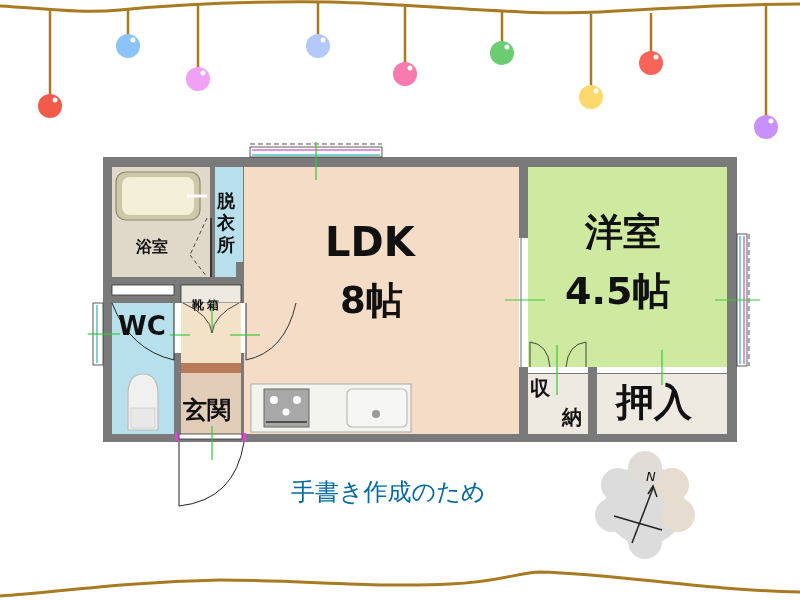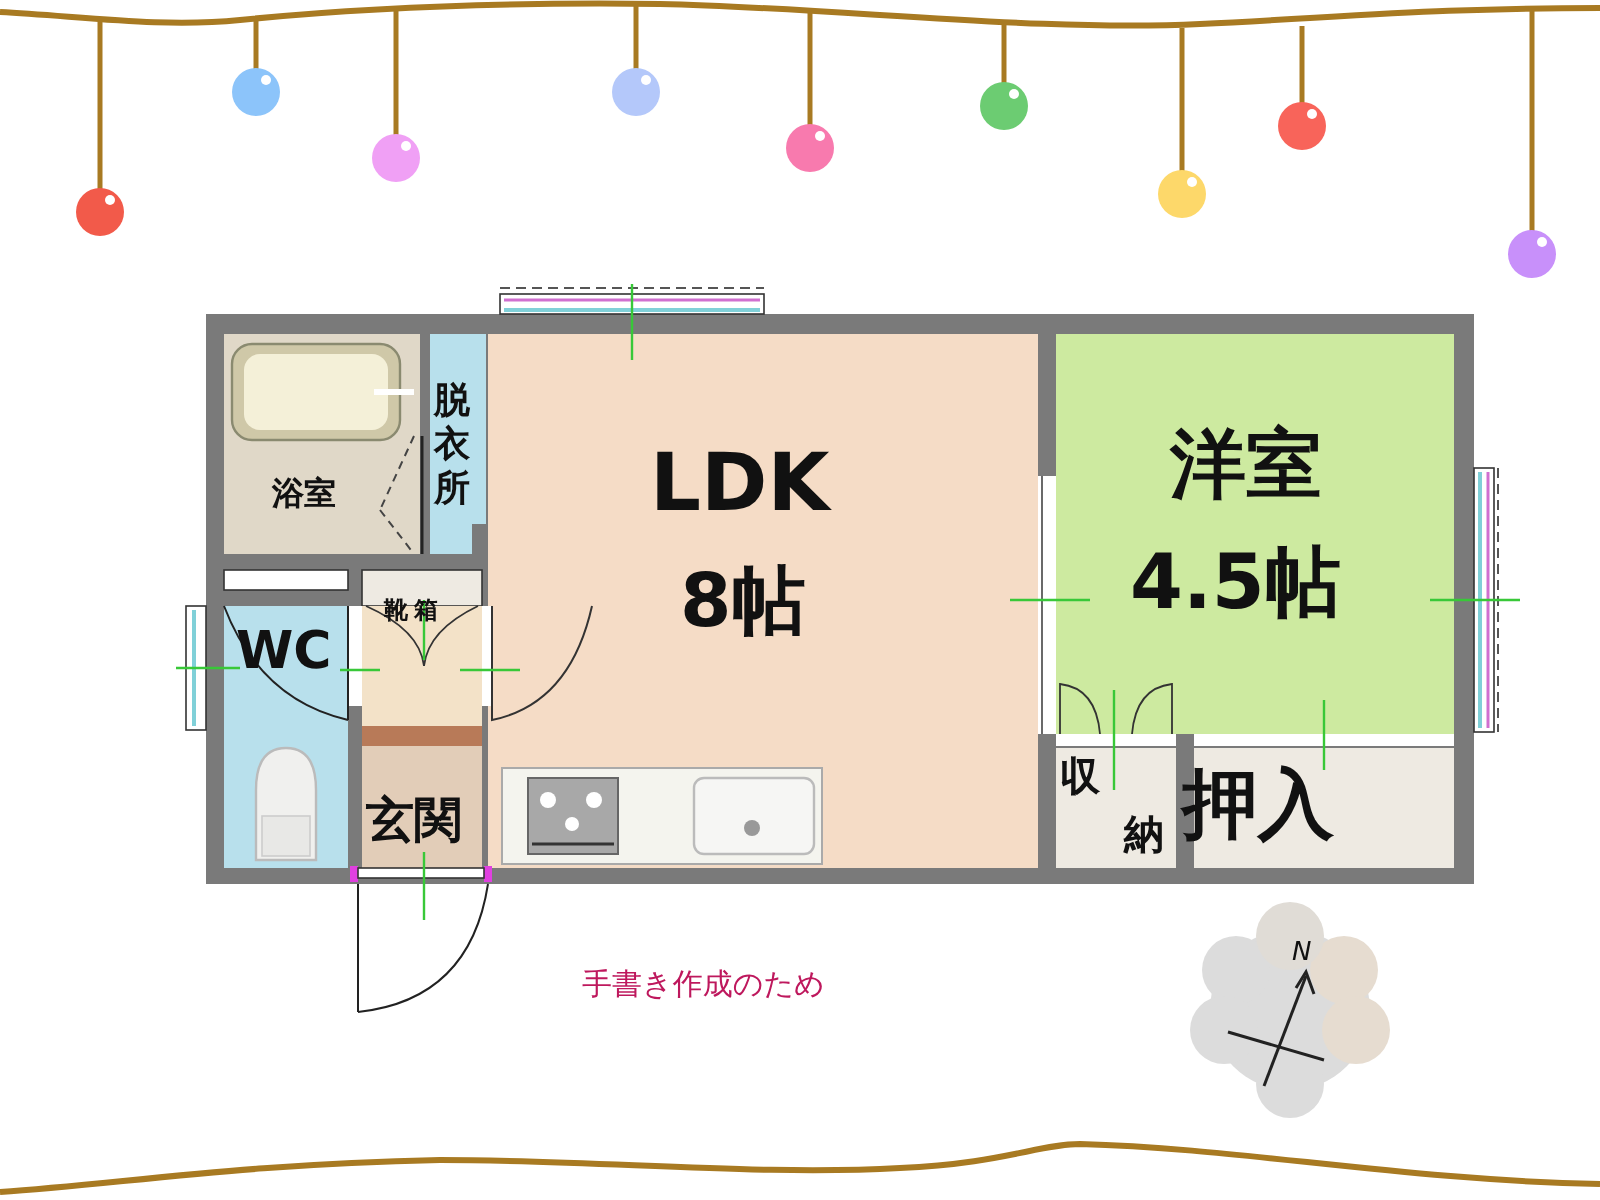--- a/index.html
+++ b/index.html
@@ -1,20 +1,20 @@
 <!DOCTYPE html>
 <html><head>
 <meta charset="utf-8">
 <style>
   html,body{margin:0;padding:0;}
   body{width:800px;height:600px;position:relative;overflow:hidden;background:#ffffff;font-family:"DejaVu Sans",sans-serif;}
   .abs{position:absolute;}
   svg{position:absolute;left:0;top:0;}
   .lbl{position:absolute;font-family:"DejaVu Sans",sans-serif;font-weight:bold;color:#111;white-space:nowrap;line-height:1;}
-  .note{position:absolute;font-family:"DejaVu Sans",sans-serif;color:#be185d;font-size:15px;line-height:29px;white-space:nowrap;}
+  .note{position:absolute;font-family:"DejaVu Sans",sans-serif;color:#0369a1;font-size:24px;line-height:29px;white-space:nowrap;}
 </style>
 </head>
 <body>
 
 <svg width="800" height="600" viewBox="0 0 800 600">
   <path d="M0 6 C 40 8, 80 14, 120 10 C 180 4, 250 1, 330 2 C 420 4, 520 16, 600 12 C 680 8, 720 4, 800 4" stroke="#a87a22" stroke-width="3" fill="none"></path>
   <g stroke="#a87a22" stroke-width="2.5">
     <line x1="50" y1="11" x2="50" y2="96"></line>
     <line x1="128" y1="9" x2="128" y2="36"></line>
     <line x1="198" y1="4" x2="198" y2="69"></line>
@@ -174,19 +174,19 @@
 
 <div class="lbl" style="left:192px;top:287px;font-size:12px;letter-spacing:3px;margin-top:12px;">靴箱</div>
 
 <div class="lbl" style="left:118px;top:313px;font-size:26px;">WC</div>
 
 <div class="lbl" style="left:183px;top:398px;font-size:24px;">玄関</div>
 
 <div class="lbl" style="left:530px;top:378px;font-size:20px;">収</div>
 <div class="lbl" style="left:562px;top:407px;font-size:20px;">納</div>
 
-<div class="lbl" style="left:591px;top:383px;font-size:38px;">押入</div>
+<div class="lbl" style="left:616px;top:383px;font-size:38px;">押入</div>
 
 <div class="lbl" style="left:646px;top:470px;font-size:13px;font-weight:normal;font-style:italic;">N</div>
 
 <div class="note" style="left:291px;top:478px;">
   <div>手書き作成のため</div>
 </div>
 
 </body></html>

